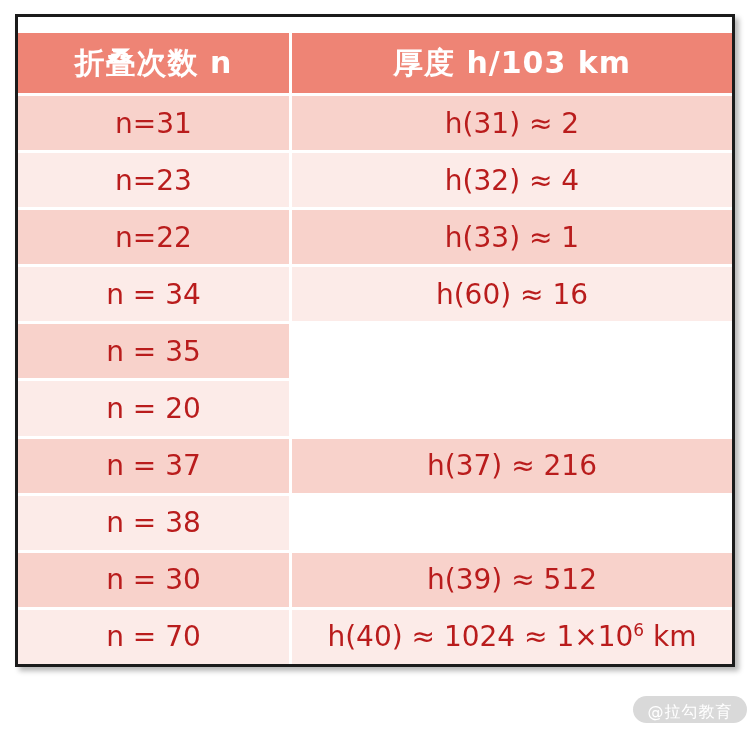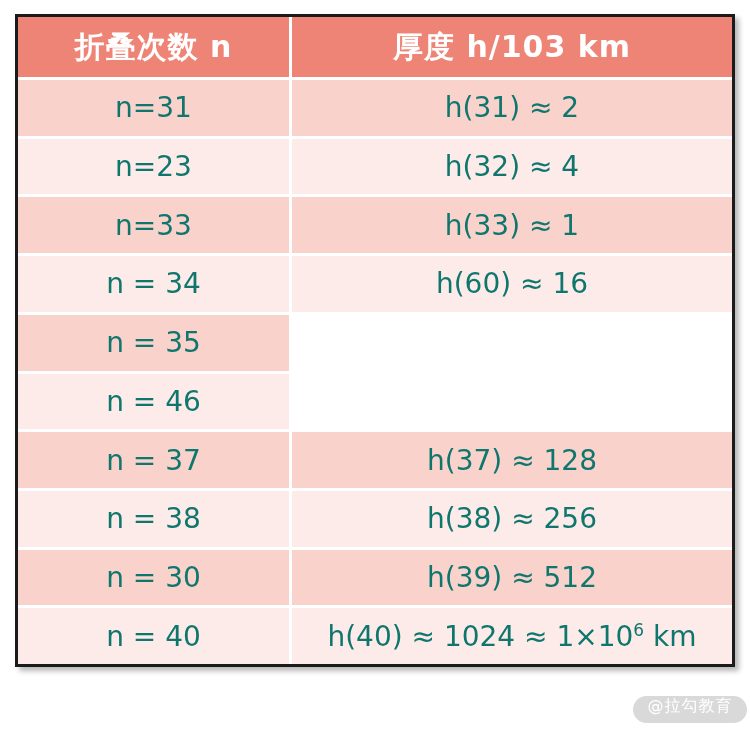--- a/index.html
+++ b/index.html
@@ -23,20 +23,21 @@
     background: #ffffff;
     display: flex;
     flex-direction: column;
     gap: 3px;
     box-shadow: 4px 4px 5px rgba(0,0,0,0.28);
   }
   .header-row {
     flex: 0 0 60px;
     display: flex;
     gap: 3px;
+    margin-top: 16px;
   }
   .header-cell {
     background: #ee8475;
     color: #ffffff;
     font-weight: bold;
     font-size: 30px;
     display: flex;
     align-items: center;
     justify-content: center;
     letter-spacing: 1px;
@@ -47,21 +48,21 @@
     flex: 1 1 0;
     display: flex;
     gap: 3px;
   }
   .cell {
     display: flex;
     align-items: center;
     justify-content: center;
     font-size: 28px;
     font-weight: 500;
-    color: #0f766e;
+    color: #b91c1c;
   }
   
   .data-row:nth-child(even) .cell { background: #f8d2cb; }
   .data-row:nth-child(odd)  .cell { background: #fcebe8; }
   .val { white-space: pre; }
   .val sup {
     font-size: 17px;
     vertical-align: super;
     line-height: 0;
   }
@@ -69,21 +70,21 @@
     position: absolute;
     left: 633px;
     top: 696px;
     width: 114px;
     height: 27px;
     border-radius: 14px;
     background: #d9d9d9;
     color: #ffffff;
     font-size: 16px;
     display: flex;
-    align-items: flex-start;
+    align-items: flex-end;
     justify-content: center;
     letter-spacing: 1px;
   }
 </style>
 </head>
 <body>
 
 <div class="table-frame">
   <div class="header-row">
     <div class="header-cell col-n">
@@ -105,71 +106,68 @@
   <div class="data-row">
     <div class="cell col-n">
         <span class="val">n=23</span>
       </div>
     <div class="cell col-h">
         <span class="val">h(32) ≈ 4</span>
       </div>
   </div>
   <div class="data-row">
     <div class="cell col-n">
-        <span class="val">n=33</span>
+        <span class="val">n=22</span>
       </div>
     <div class="cell col-h">
         <span class="val">h(33) ≈ 1</span>
       </div>
   </div>
   <div class="data-row">
     <div class="cell col-n">
         <span class="val">n = 34</span>
       </div>
     <div class="cell col-h">
         <span class="val">h(60) ≈ 16</span>
       </div>
   </div>
   <div class="data-row">
     <div class="cell col-n">
         <span class="val">n = 35</span>
       </div>
   </div>
   <div class="data-row">
     <div class="cell col-n">
-        <span class="val">n = 46</span>
+        <span class="val">n = 20</span>
       </div>
   </div>
   <div class="data-row">
     <div class="cell col-n">
         <span class="val">n = 37</span>
       </div>
     <div class="cell col-h">
-        <span class="val">h(37) ≈ 128</span>
+        <span class="val">h(37) ≈ 216</span>
       </div>
   </div>
   <div class="data-row">
     <div class="cell col-n">
         <span class="val">n = 38</span>
-      </div>
-    <div class="cell col-h">
-        <span class="val">h(38) ≈ 256</span>
       </div>
   </div>
   <div class="data-row">
     <div class="cell col-n">
         <span class="val">n = 30</span>
       </div>
     <div class="cell col-h">
         <span class="val">h(39) ≈ 512</span>
       </div>
   </div>
   <div class="data-row">
     <div class="cell col-n">
-        <span class="val">n = 40</span>
+        <span class="val">n = 70</span>
       </div>
     <div class="cell col-h">
       <span class="val"><span>h(40) ≈ 1024 ≈ 1×10</span><sup>6</sup><span> km</span></span>
     </div>
   </div>
 </div>
 
 <div class="watermark">
   <span>@拉勾教育</span>
 </div>

